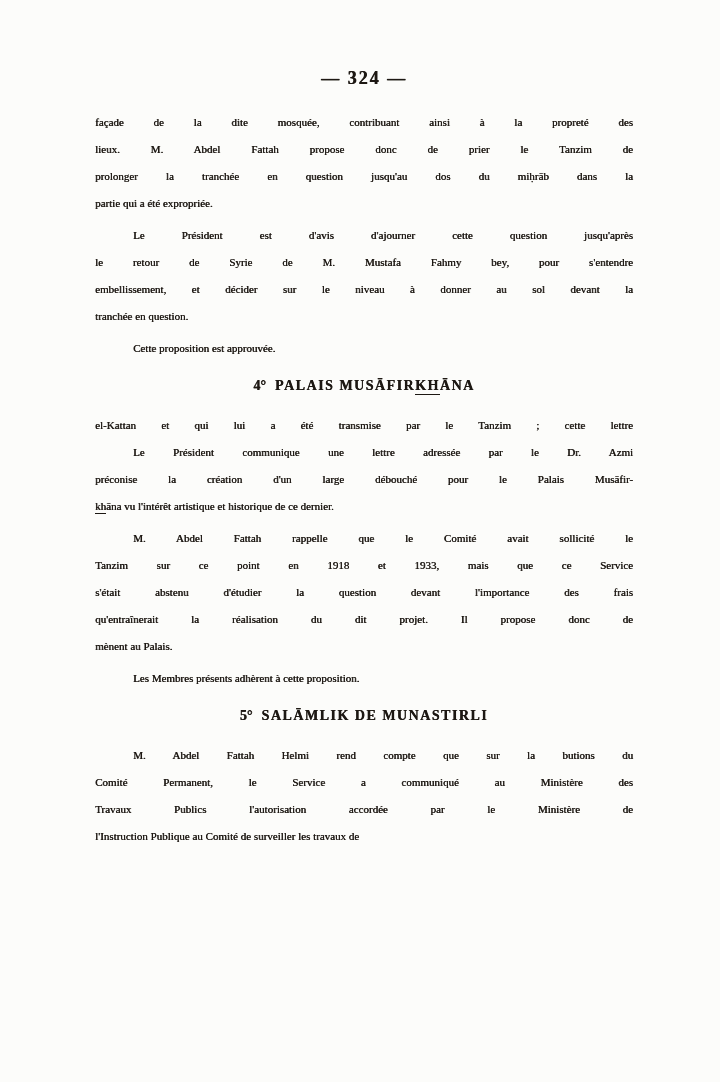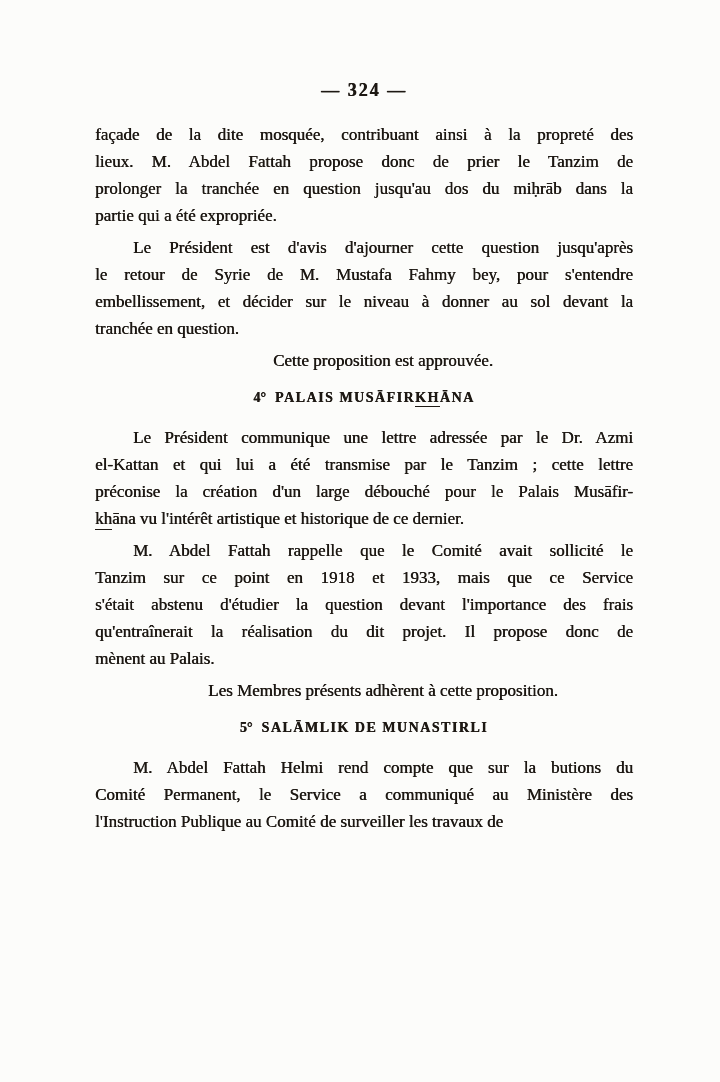--- a/index.html
+++ b/index.html
@@ -7,45 +7,45 @@
   body {
     background: #fcfcfa;
     color: #1d1813;
     font-family: "Liberation Serif", "DejaVu Serif", serif;
     overflow: hidden;
     position: relative;
   }
   .page {
     position: absolute;
     left: 95px;
-    top: 80px;
+    top: 68px;
     width: 538px;
   }
   .page-number {
     text-align: center;
     font-weight: bold;
     font-size: 18px;
     letter-spacing: 2px;
     margin-bottom: 20px;
     text-shadow: 0.4px 0 currentColor;
   }
   .doc-body { width: 100%; }
   .para { margin-bottom: 5px; }
   .line {
-    font-size: 17px;
+    font-size: 11px;
     line-height: 27px;
     text-shadow: 0.4px 0 currentColor;
     white-space: normal;
   }
   .line.just {
     text-align: justify;
     text-align-last: justify;
     text-justify: inter-word;
   }
-  .line.ind { text-indent: 38px; text-align: center; }
+  .line.ind { text-indent: 38px; }
   .heading {
     text-align: center;
     font-weight: bold;
     font-size: 14px;
     letter-spacing: 1.5px;
     line-height: 22px;
     margin: 13px 0 15px 0;
     text-shadow: 0.4px 0 currentColor;
   }
   .heading .num {
@@ -73,35 +73,36 @@
         <div class="line just ind">Le Président est d'avis d'ajourner cette question jusqu'après</div>
         <div class="line just">le retour de Syrie de M. Mustafa Fahmy bey, pour s'entendre</div>
         <div class="line just">embellissement, et décider sur le niveau à donner au sol devant la</div>
         <div class="line">tranchée en question.</div>
       </div>
       <div class="para">
         <div class="line ind">Cette proposition est approuvée.</div>
       </div>
       <div class="heading"><span class="num">4°</span><span>PALAIS MUSĀFIR<span class="u">KH</span>ĀNA</span></div>
       <div class="para">
+        <div class="line just">el-Kattan et qui lui a été transmise par le Tanzim ; cette lettre</div>
         <div class="line just ind">Le Président communique une lettre adressée par le Dr. Azmi</div>
-        <div class="line just">el-Kattan et qui lui a été transmise par le Tanzim ; cette lettre</div>
         <div class="line just">préconise la création d'un large débouché pour le Palais Musāfir-</div>
         <div class="line"><span class="u">kh</span>āna vu l'intérêt artistique et historique de ce dernier.</div>
       </div>
       <div class="para">
         <div class="line just ind">M. Abdel Fattah rappelle que le Comité avait sollicité le</div>
         <div class="line just">Tanzim sur ce point en 1918 et 1933, mais que ce Service</div>
         <div class="line just">s'était abstenu d'étudier la question devant l'importance des frais</div>
         <div class="line just">qu'entraînerait la réalisation du dit projet.  Il propose donc de</div>
         <div class="line">mènent au Palais.</div>
       </div>
       <div class="para">
         <div class="line ind">Les Membres présents adhèrent à cette proposition.</div>
       </div>
       <div class="heading"><span class="num">5°</span><span>SALĀMLIK DE MUNASTIRLI</span></div>
       <div class="para">
         <div class="line just ind">M. Abdel Fattah Helmi rend compte que sur la butions du</div>
         <div class="line just">Comité Permanent, le Service a communiqué au Ministère des</div>
+        <div class="line just">Travaux Publics l'autorisation accordée par le Ministère de</div>
         <div class="line">l'Instruction Publique au Comité de surveiller les travaux de</div>
       </div>
     </div>
 </div>
 
 </body></html>

